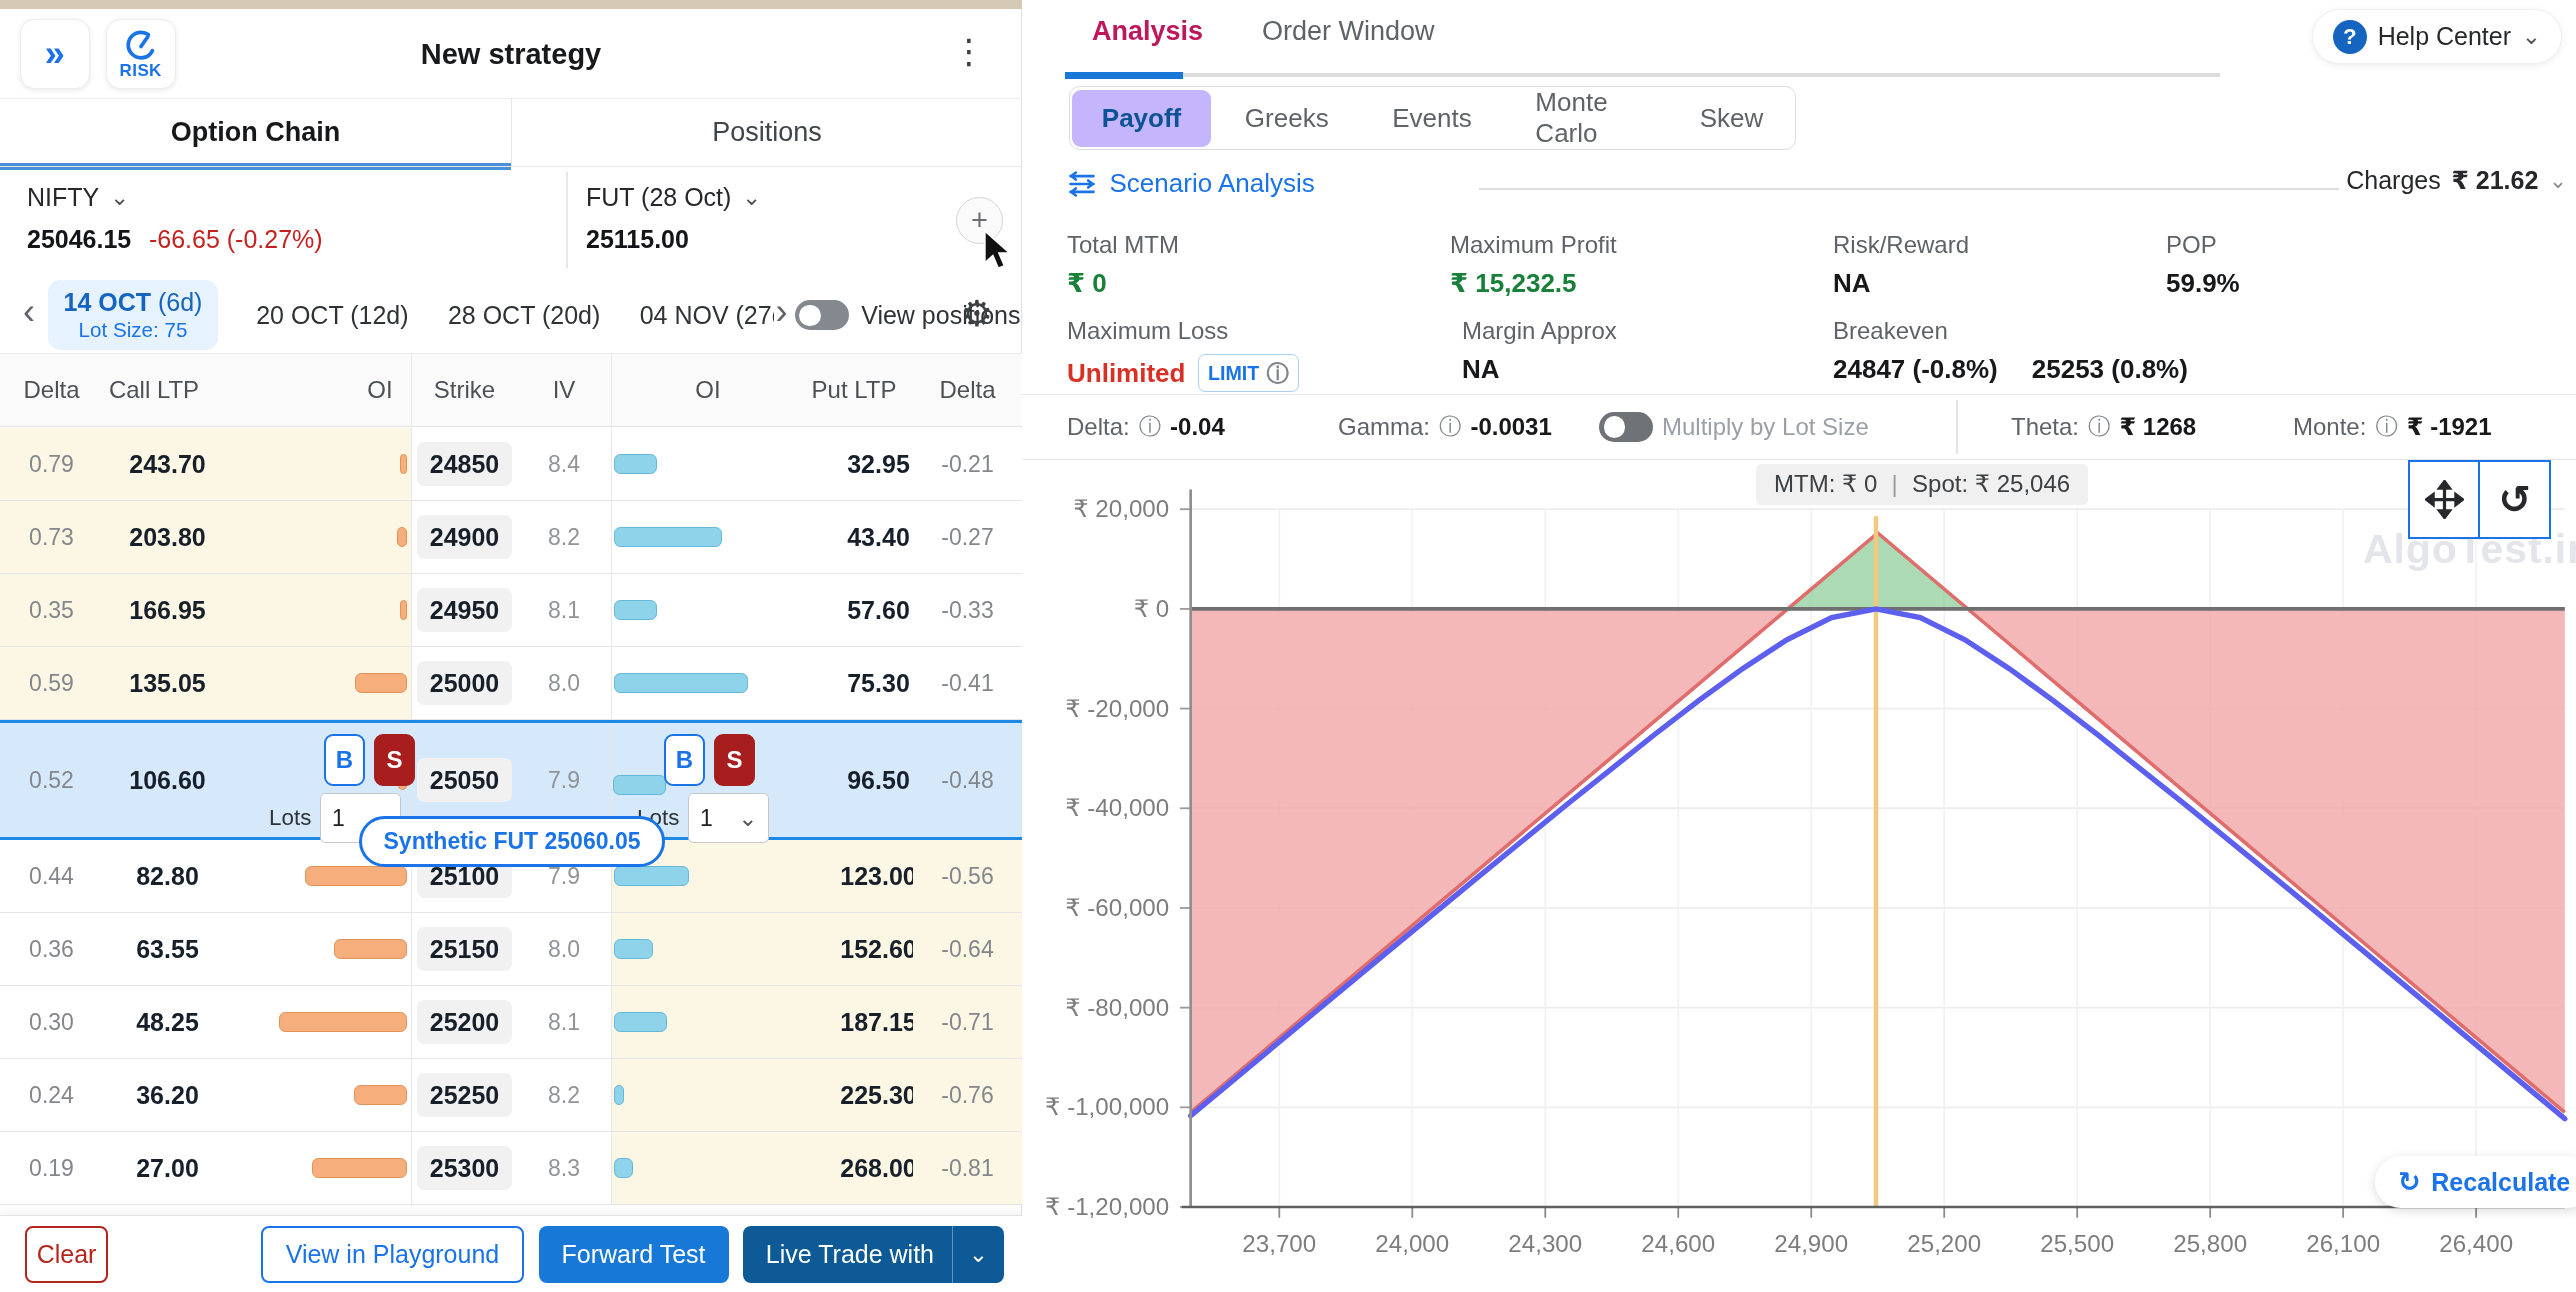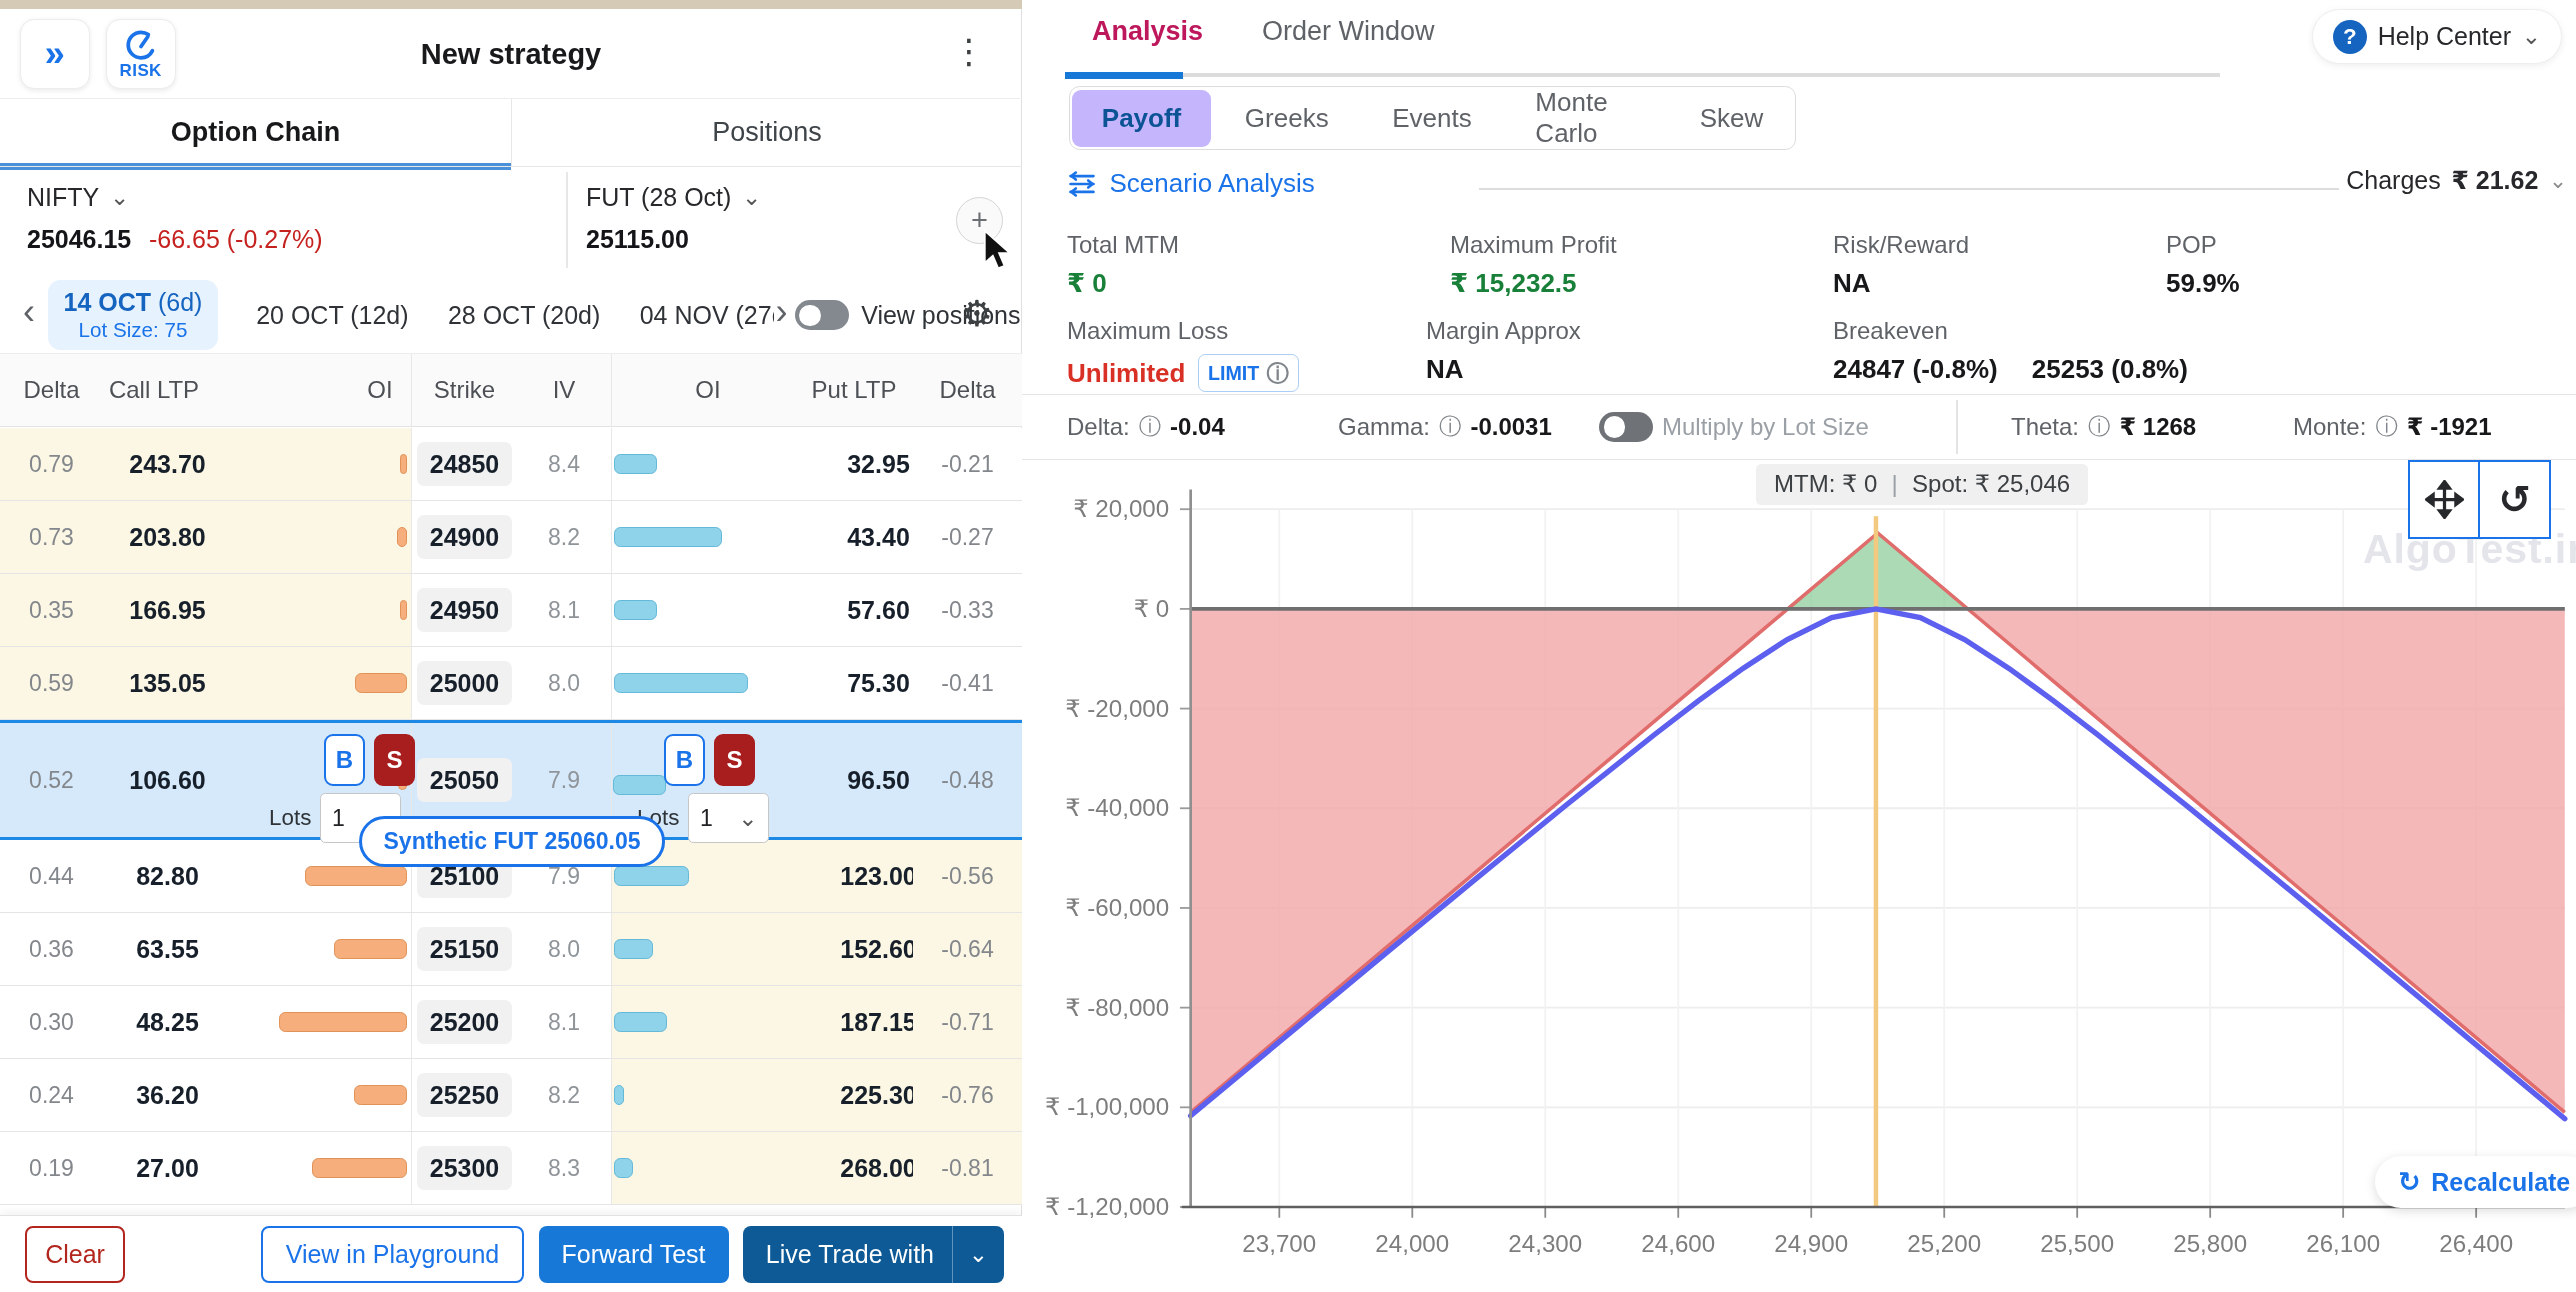--- a/index.html
+++ b/index.html
@@ -82,21 +82,21 @@
   .btn-s { background:#a81e1e; border:2.7px solid #a81e1e; color:#fff; }
   .lots { position:absolute; top:70px; display:flex; align-items:center; gap:9px; font-size:22.4px; color:#2f3337; z-index:3; }
   .lsel { width:81px; height:50px; background:#fff; border:1.8px solid #c6c6c6; border-radius:5.4px; display:flex;
     align-items:center; justify-content:space-between; padding:0 10.7px; font-size:23px; color:#202124; }
   .synth { position:absolute; left:512px; bottom:-30px; transform:translateX(-50%); background:#fff; border:3.6px solid #1a73e8;
     border-radius:27px; padding:9px 21.5px; color:#1a73e8; font-weight:700; font-size:23px; white-space:nowrap; z-index:6; }
   .selbar-put { position:absolute; left:613px; top:52px; z-index:1; }
   .l-footer { position:absolute; left:0; top:1215px; width:1022px; height:77px; background:#fff; border-top:1.8px solid #e2e2e2;
     box-shadow:0 -3.6px 9px rgba(0,0,0,.05); display:flex; align-items:center; }
   .btn { height:57px; border-radius:8px; display:flex; align-items:center; justify-content:center; font-size:25px; padding:0 23px; }
-  .btn-clear { margin-left:25px; border:2.7px solid #b3261e; color:#b3261e; background:#fff; width:100px; }
+  .btn-clear { margin-left:25px; border:2.7px solid #b3261e; color:#b3261e; background:#fff; width:83px; }
   .btn-view { margin-left:auto; border:2.7px solid #1a73e8; color:#1a73e8; background:#fff; }
   .btn-fwd { margin-left:14.3px; background:#1878d8; color:#fff; }
   .btn-live { margin-left:14.3px; margin-right:18px; background:#0e5a96; color:#fff; padding:0; display:flex; }
   .btn-live .txt { padding:0 18px 0 23px; display:flex; align-items:center; height:57px; }
   .btn-live .dd { width:52px; height:57px; border-left:1.8px solid rgba(255,255,255,.35); display:flex; align-items:center; justify-content:center; font-size:23px; }
 
   
   .right-panel { position:absolute; left:1022px; top:0; width:1554px; height:1292px; background:#fff; }
   .r-tab { position:absolute; top:16px; font-size:27px; }
   .r-tab.analysis { left:70px; font-weight:700; color:#be185d; }
@@ -487,21 +487,21 @@
     <div class="stat" style="left:45px;top:86px">
       <div class="lbl">Maximum Loss</div>
       <div class="val">
           <span class="red">Unlimited</span>
         <span class="limit-badge">
           <span>LIMIT</span>
           <i class="info">ⓘ</i>
           </span>
       </div>
     </div>
-    <div class="stat" style="left:404px;top:86px">
+    <div class="stat" style="left:440px;top:86px">
       <div class="lbl">Margin Approx</div>
       <div class="val">NA</div>
     </div>
     <div class="stat" style="left:811px;top:86px">
       <div class="lbl">Breakeven</div>
       <div class="val be-vals">
         <span>24847 (-0.8%)</span>
         <span>25253 (0.8%)</span>
       </div>
     </div>

